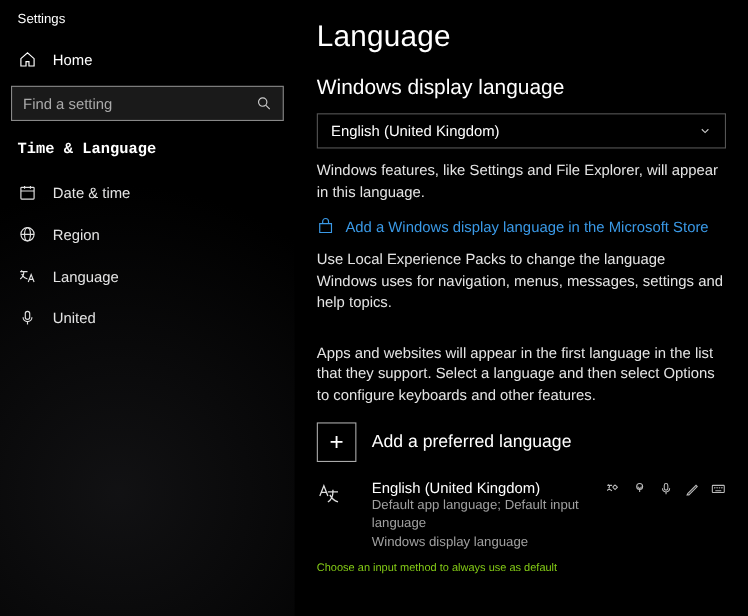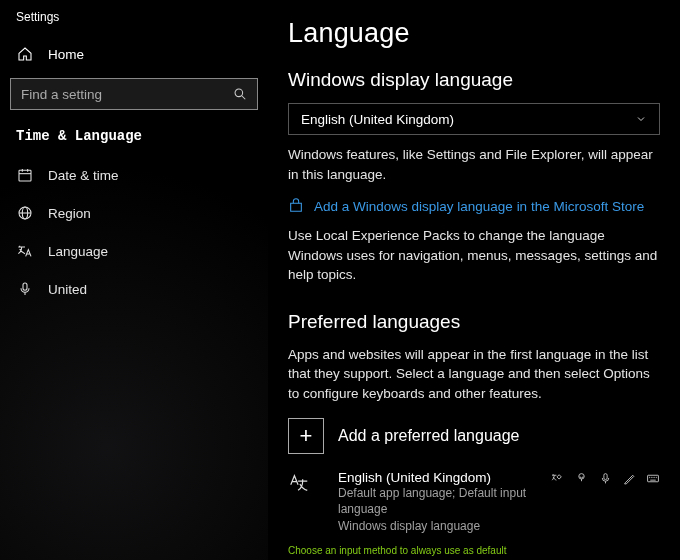--- a/index.html
+++ b/index.html
@@ -135,21 +135,20 @@
             <path d="M4 8 H20 V20 H4 Z"></path>
             <path d="M8 8 V5 a4 4 0 0 1 8 0 V8"></path>
           </svg>
       </span>
       <span>Add a Windows display language in the Microsoft Store</span>
     </div>
 
     <div class="body-text">Use Local Experience Packs to change the language Windows uses for navigation, menus, messages, settings and help topics.</div>
 
     <div class="sec2">
-      <h2>Preferred languages</h2>
       <div class="body-text">Apps and websites will appear in the first language in the list that they support. Select a language and then select Options to configure keyboards and other features.</div>
 
       <div class="add-row">
         <div class="add-box">+</div>
         <span>Add a preferred language</span>
       </div>
 
       <div class="lang-row">
         <div class="lang-icon">
           <svg width="22" height="22" viewBox="0 0 24 24" fill="none" stroke="currentColor" stroke-width="1.3">

